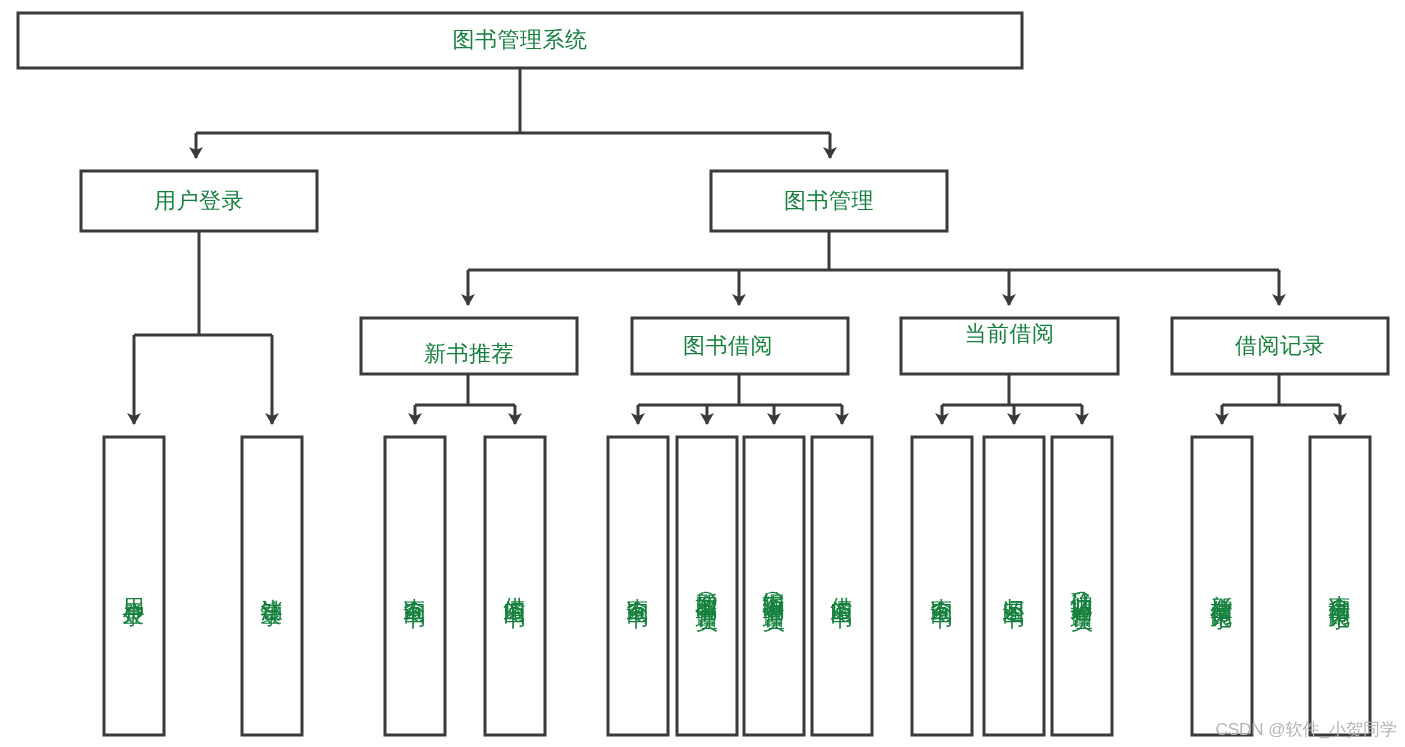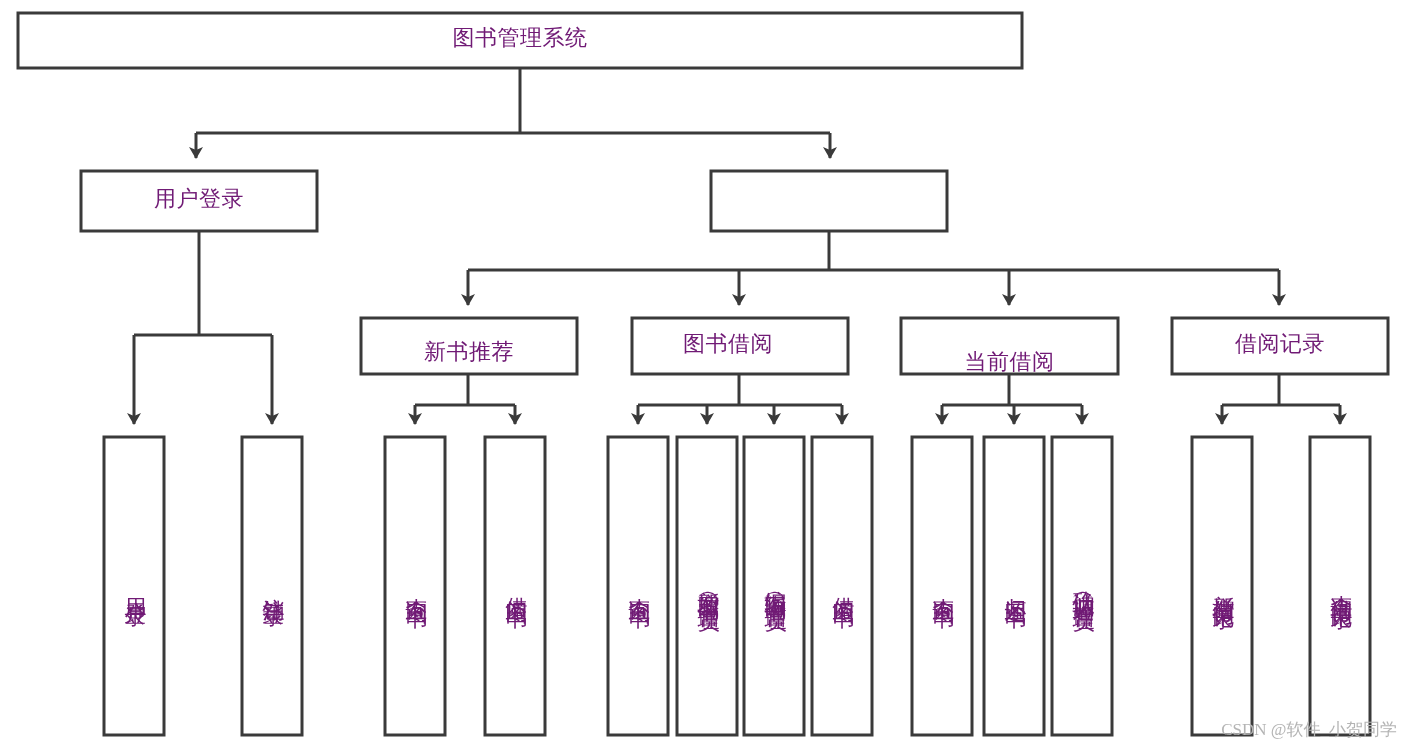--- a/index.html
+++ b/index.html
@@ -37,22 +37,22 @@
   }
   .arrow-head {
     fill: #3a3a3a;
     stroke: none;
   }
   .node-label {
     position: absolute;
     display: flex;
     align-items: center;
     justify-content: center;
-    color: #701a75;
-    font-family: Liberation Mono, monospace;
+    color: #15803d;
+    font-family: Liberation Sans, sans-serif;
     pointer-events: none;
     box-sizing: border-box;
   }
   .node-label.horizontal {
     font-size: 22px;
     letter-spacing: 0.5px;
     line-height: 1.1;
     white-space: nowrap;
   }
   .node-label.vertical {
@@ -62,21 +62,21 @@
     letter-spacing: 3px;
     line-height: 1.05;
     white-space: nowrap;
   }
   .watermark {
     position: absolute;
     right: 8px;
     bottom: 6px;
     font-size: 17px;
     color: #b4b4b4;
-    font-family: Liberation Serif, serif;
+    font-family: Liberation Sans, sans-serif;
     white-space: nowrap;
   }
 </style>
 </head>
 <body>
 
 <div id="diagram-root">
 
   <svg class="canvas" viewBox="0 0 1405 747">
     <defs>
@@ -148,24 +148,25 @@
     <rect class="node-box" x="912" y="437" width="60" height="298"></rect>
     <rect class="node-box" x="984" y="437" width="60" height="298"></rect>
     <rect class="node-box" x="1052" y="437" width="60" height="298"></rect>
     <rect class="node-box" x="1192" y="437" width="60" height="298"></rect>
     <rect class="node-box" x="1310" y="437" width="60" height="298"></rect>
   </svg>
 
   <div class="node-label horizontal" style="left:18px; top:13px; width:1004px; height:55px;">图书管理系统</div>
 
   <div class="node-label horizontal" style="left:81px; top:171px; width:236px; height:60px;">用户登录</div>
+  <div class="node-label horizontal" style="left:711px; top:171px; width:236px; height:60px;">图书管理</div>
 
   <div class="node-label horizontal" style="left:361px; top:318px; width:216px; height:72px;">新书推荐</div>
   <div class="node-label horizontal" style="left:632px; top:318px; width:192px; height:56px;">图书借阅</div>
-  <div class="node-label horizontal" style="left:901px; top:336px; width:217px; height:56px;">当前借阅</div>
+  <div class="node-label horizontal" style="left:901px; top:306px; width:217px; height:56px;">当前借阅</div>
   <div class="node-label horizontal" style="left:1172px; top:318px; width:216px; height:56px;">借阅记录</div>
 
   <div class="node-label vertical" style="left:104px; top:437px; width:60px; height:298px;">用户登录</div>
   <div class="node-label vertical" style="left:242px; top:437px; width:60px; height:298px;">注销登录</div>
   <div class="node-label vertical" style="left:385px; top:437px; width:60px; height:298px;">查询图书</div>
   <div class="node-label vertical" style="left:485px; top:437px; width:60px; height:298px;">借阅图书</div>
   <div class="node-label vertical" style="left:608px; top:437px; width:60px; height:298px;">查询图书</div>
   <div class="node-label vertical" style="left:677px; top:437px; width:60px; height:298px;">新增图书（管理员）</div>
   <div class="node-label vertical" style="left:744px; top:437px; width:60px; height:298px;">编辑图书（管理员）</div>
   <div class="node-label vertical" style="left:812px; top:437px; width:60px; height:298px;">借阅图书</div>

